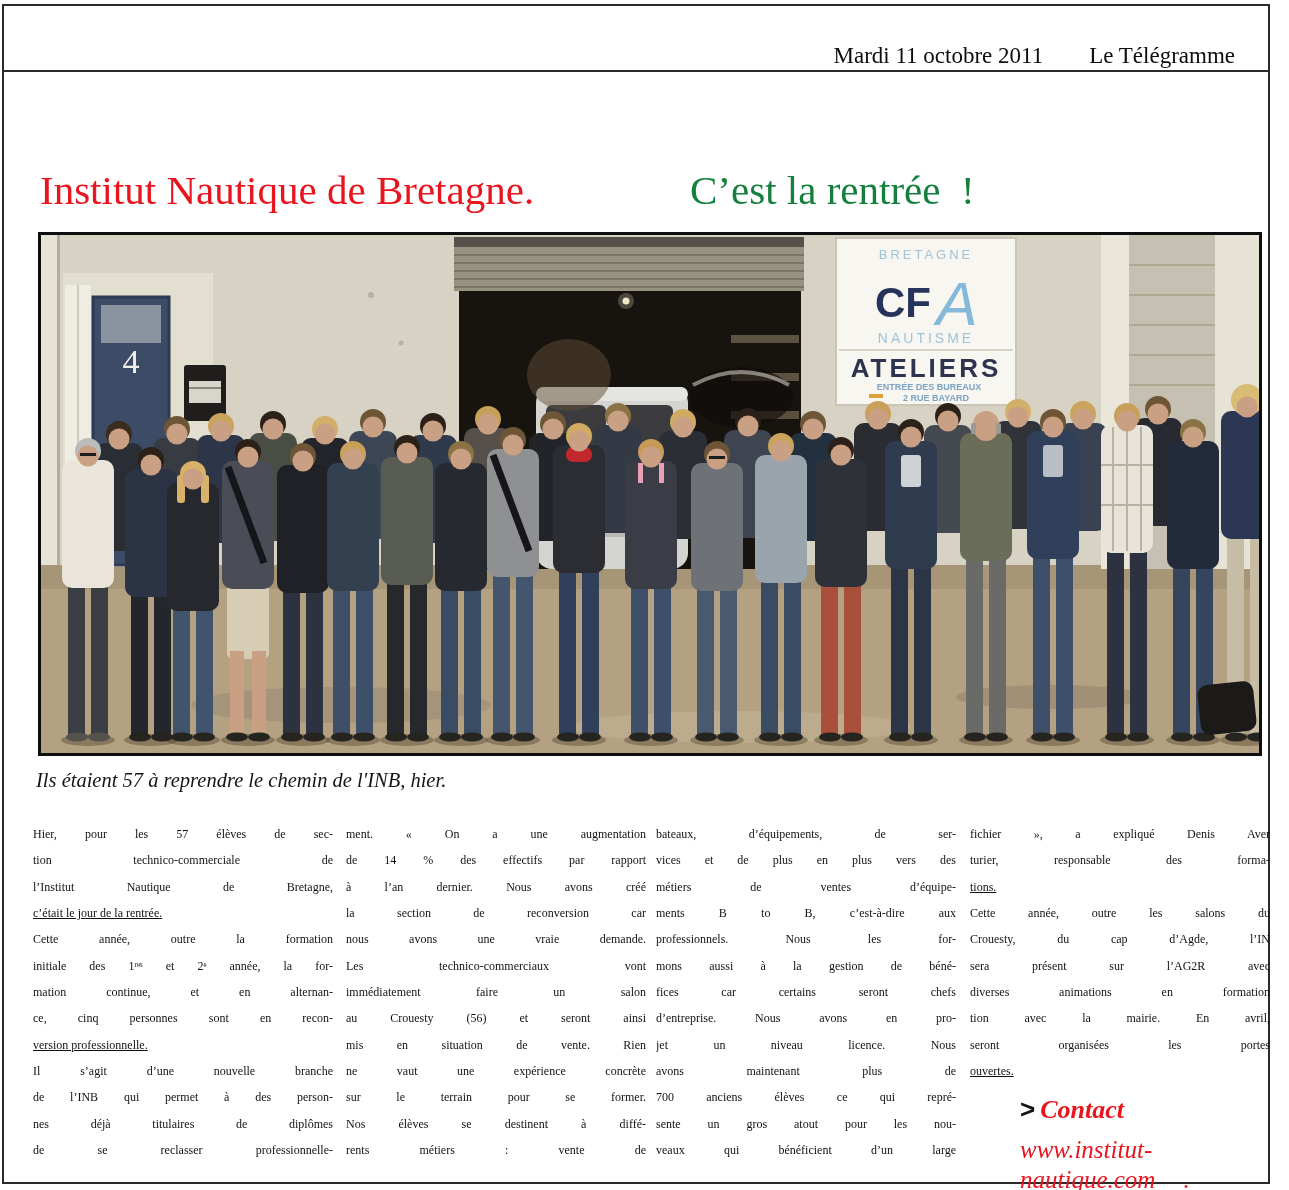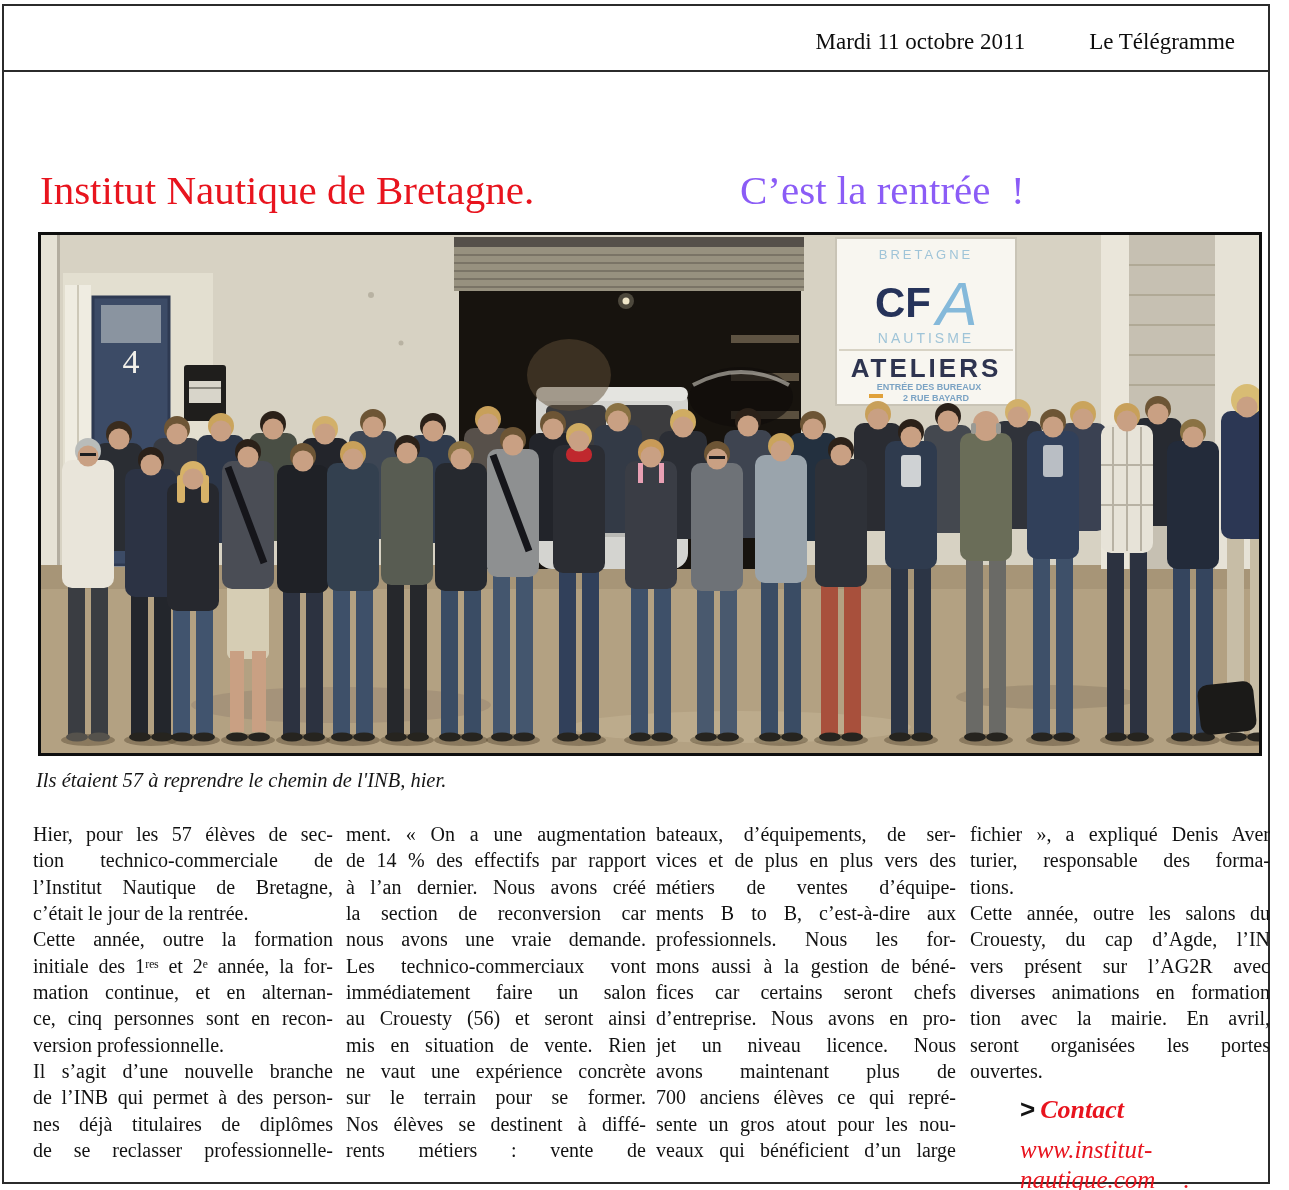--- a/index.html
+++ b/index.html
@@ -5,35 +5,35 @@
   html,body{margin:0;padding:0;}
   body{
     width:1289px;height:1190px;position:relative;background:#ffffff;
     overflow:hidden;color:#111;
     font-family:"Liberation Serif","DejaVu Serif",serif;
   }
   .frame{position:absolute;left:2px;top:4px;width:1268px;height:1180px;
     border:2px solid #2b2b2b;box-sizing:border-box;pointer-events:none;}
   .header-rule{position:absolute;left:2px;top:70px;width:1268px;height:0;
     border-top:2px solid #2b2b2b;}
-  .masthead{position:absolute;top:29px;right:54px;display:flex;gap:64px;
+  .masthead{position:absolute;top:43px;right:54px;display:flex;gap:46px;
     font-size:23px;color:#0d0d0d;}
   .headline-red{position:absolute;left:40px;top:166px;font-size:41px;
     color:var(--accent-red,#e8141e);white-space:nowrap;}
-  .headline-black{position:absolute;left:740px;top:166px;font-size:41px;
-    color:#8b5cf6;white-space:nowrap;}
+  .headline-black{position:absolute;left:690px;top:166px;font-size:41px;
+    color:#15803d;white-space:nowrap;}
   .photo{position:absolute;left:38px;top:232px;width:1224px;height:524px;
     border:3px solid #0e0e0e;box-sizing:border-box;background:var(--wall,#d7d2c3);}
   .photo svg{display:block;width:1218px;height:518px;}
   .caption{position:absolute;left:36px;top:769px;font-style:italic;
     font-size:20.5px;color:#151515;}
-  .col{position:absolute;top:821px;width:300px;font-size:20px;
+  .col{position:absolute;top:821px;width:300px;font-size:12px;
     line-height:26.35px;color:#121212;}
   .col .ln{text-align:justify;text-align-last:justify;height:26.35px;overflow:hidden;}
-  .col .ln.pend{text-align-last:left;}
+  .col .ln.pend{text-align-last:left;text-decoration:underline;}
   .contact{position:absolute;left:1020px;top:1094px;}
   .contact .l1{font-size:26px;line-height:30px;}
   .contact .arrow{font-family:"Liberation Sans","DejaVu Sans",sans-serif;
     font-weight:bold;color:#141414;margin-right:5px;}
   .contact .label{color:var(--accent-red,#e8141e);font-weight:bold;font-style:italic;}
   .contact .l2{font-size:25px;line-height:30px;color:var(--accent-red,#e8141e);
     font-style:italic;margin-top:10px;}
   .contact .dot{margin-left:28px;}
   .sign-sans{font-family:"Liberation Sans","DejaVu Sans",sans-serif;}
 </style>
@@ -462,21 +462,21 @@
     <div class="ln">700 anciens élèves ce qui repré-</div>
     <div class="ln">sente un gros atout pour les nou-</div>
     <div class="ln">veaux qui bénéficient d’un large</div>
   </div>
 <div class="col" style="left:970px">
     <div class="ln">fichier », a expliqué Denis Aver</div>
     <div class="ln">turier, responsable des forma-</div>
     <div class="ln pend">tions.</div>
     <div class="ln">Cette année, outre les salons du</div>
     <div class="ln">Crouesty, du cap d’Agde, l’IN</div>
-    <div class="ln">vers présent sur l’AG2R avec</div>
+    <div class="ln">sera présent sur l’AG2R avec</div>
     <div class="ln">diverses animations en formation</div>
     <div class="ln">tion avec la mairie. En avril,</div>
     <div class="ln">seront organisées les portes</div>
     <div class="ln pend">ouvertes.</div>
   </div>
 
 <div class="contact">
   <div class="l1">
     <span class="arrow">&gt;</span><span class="label">Contact</span>
   </div>

